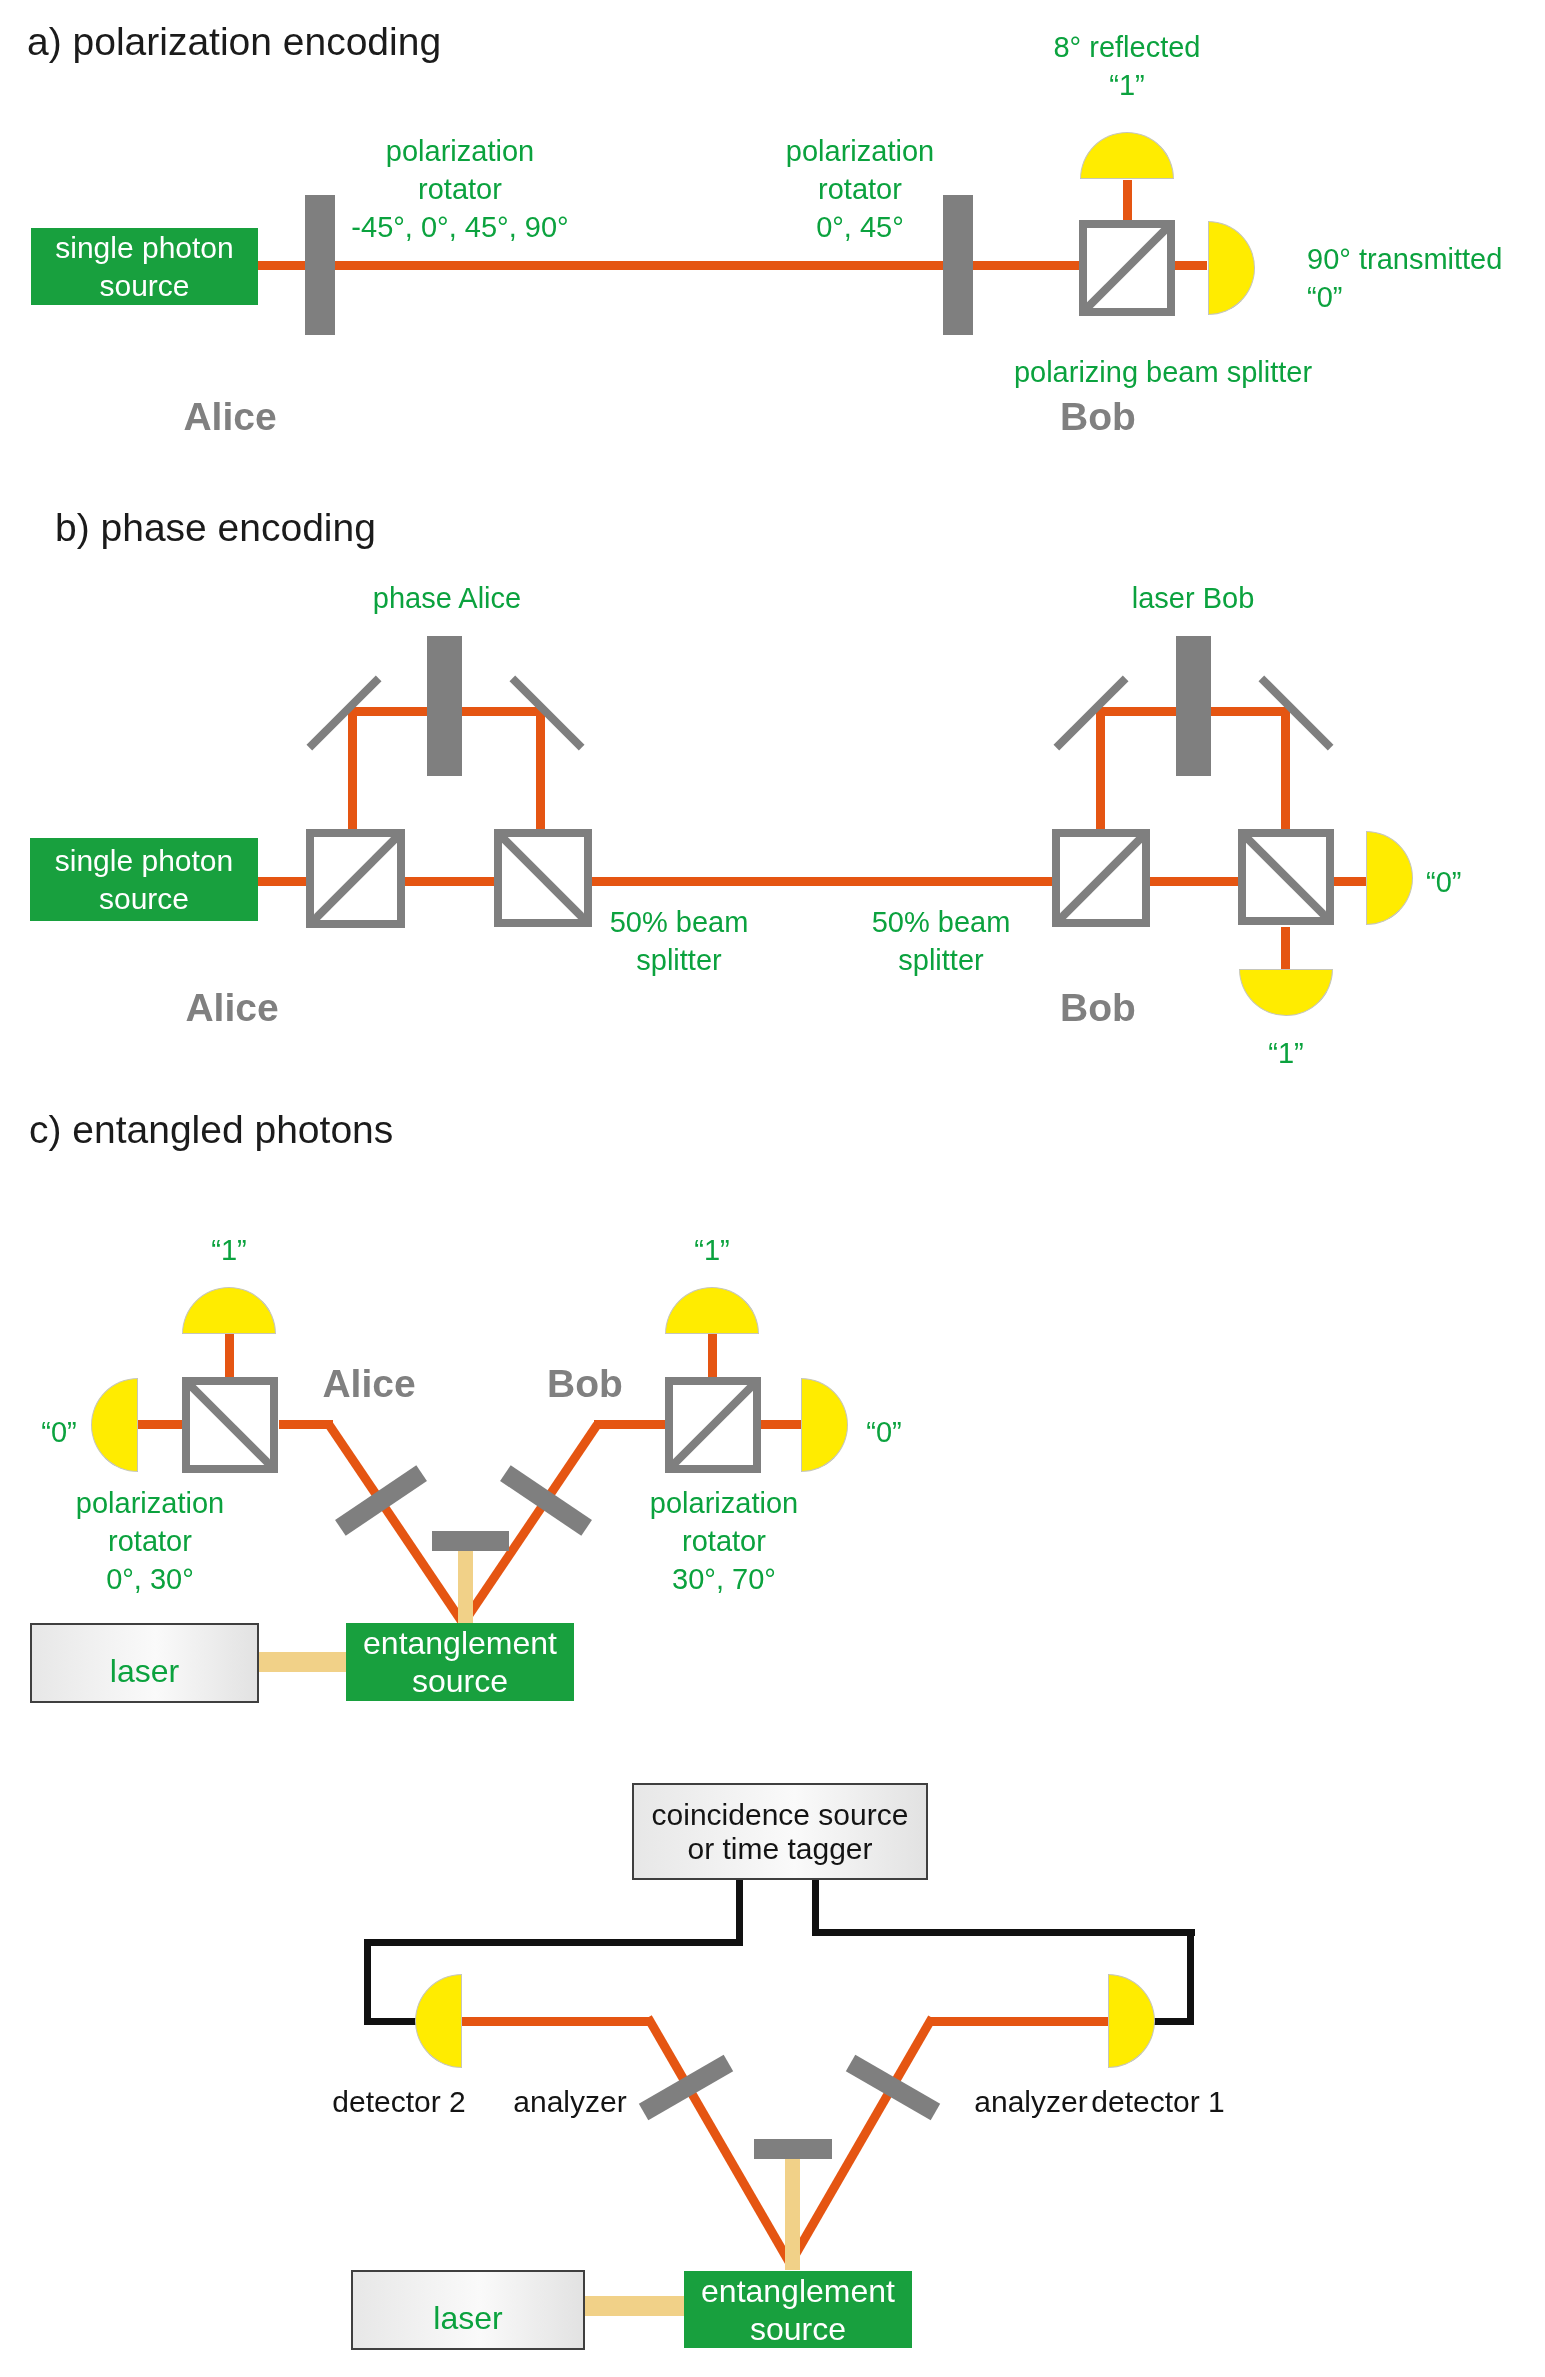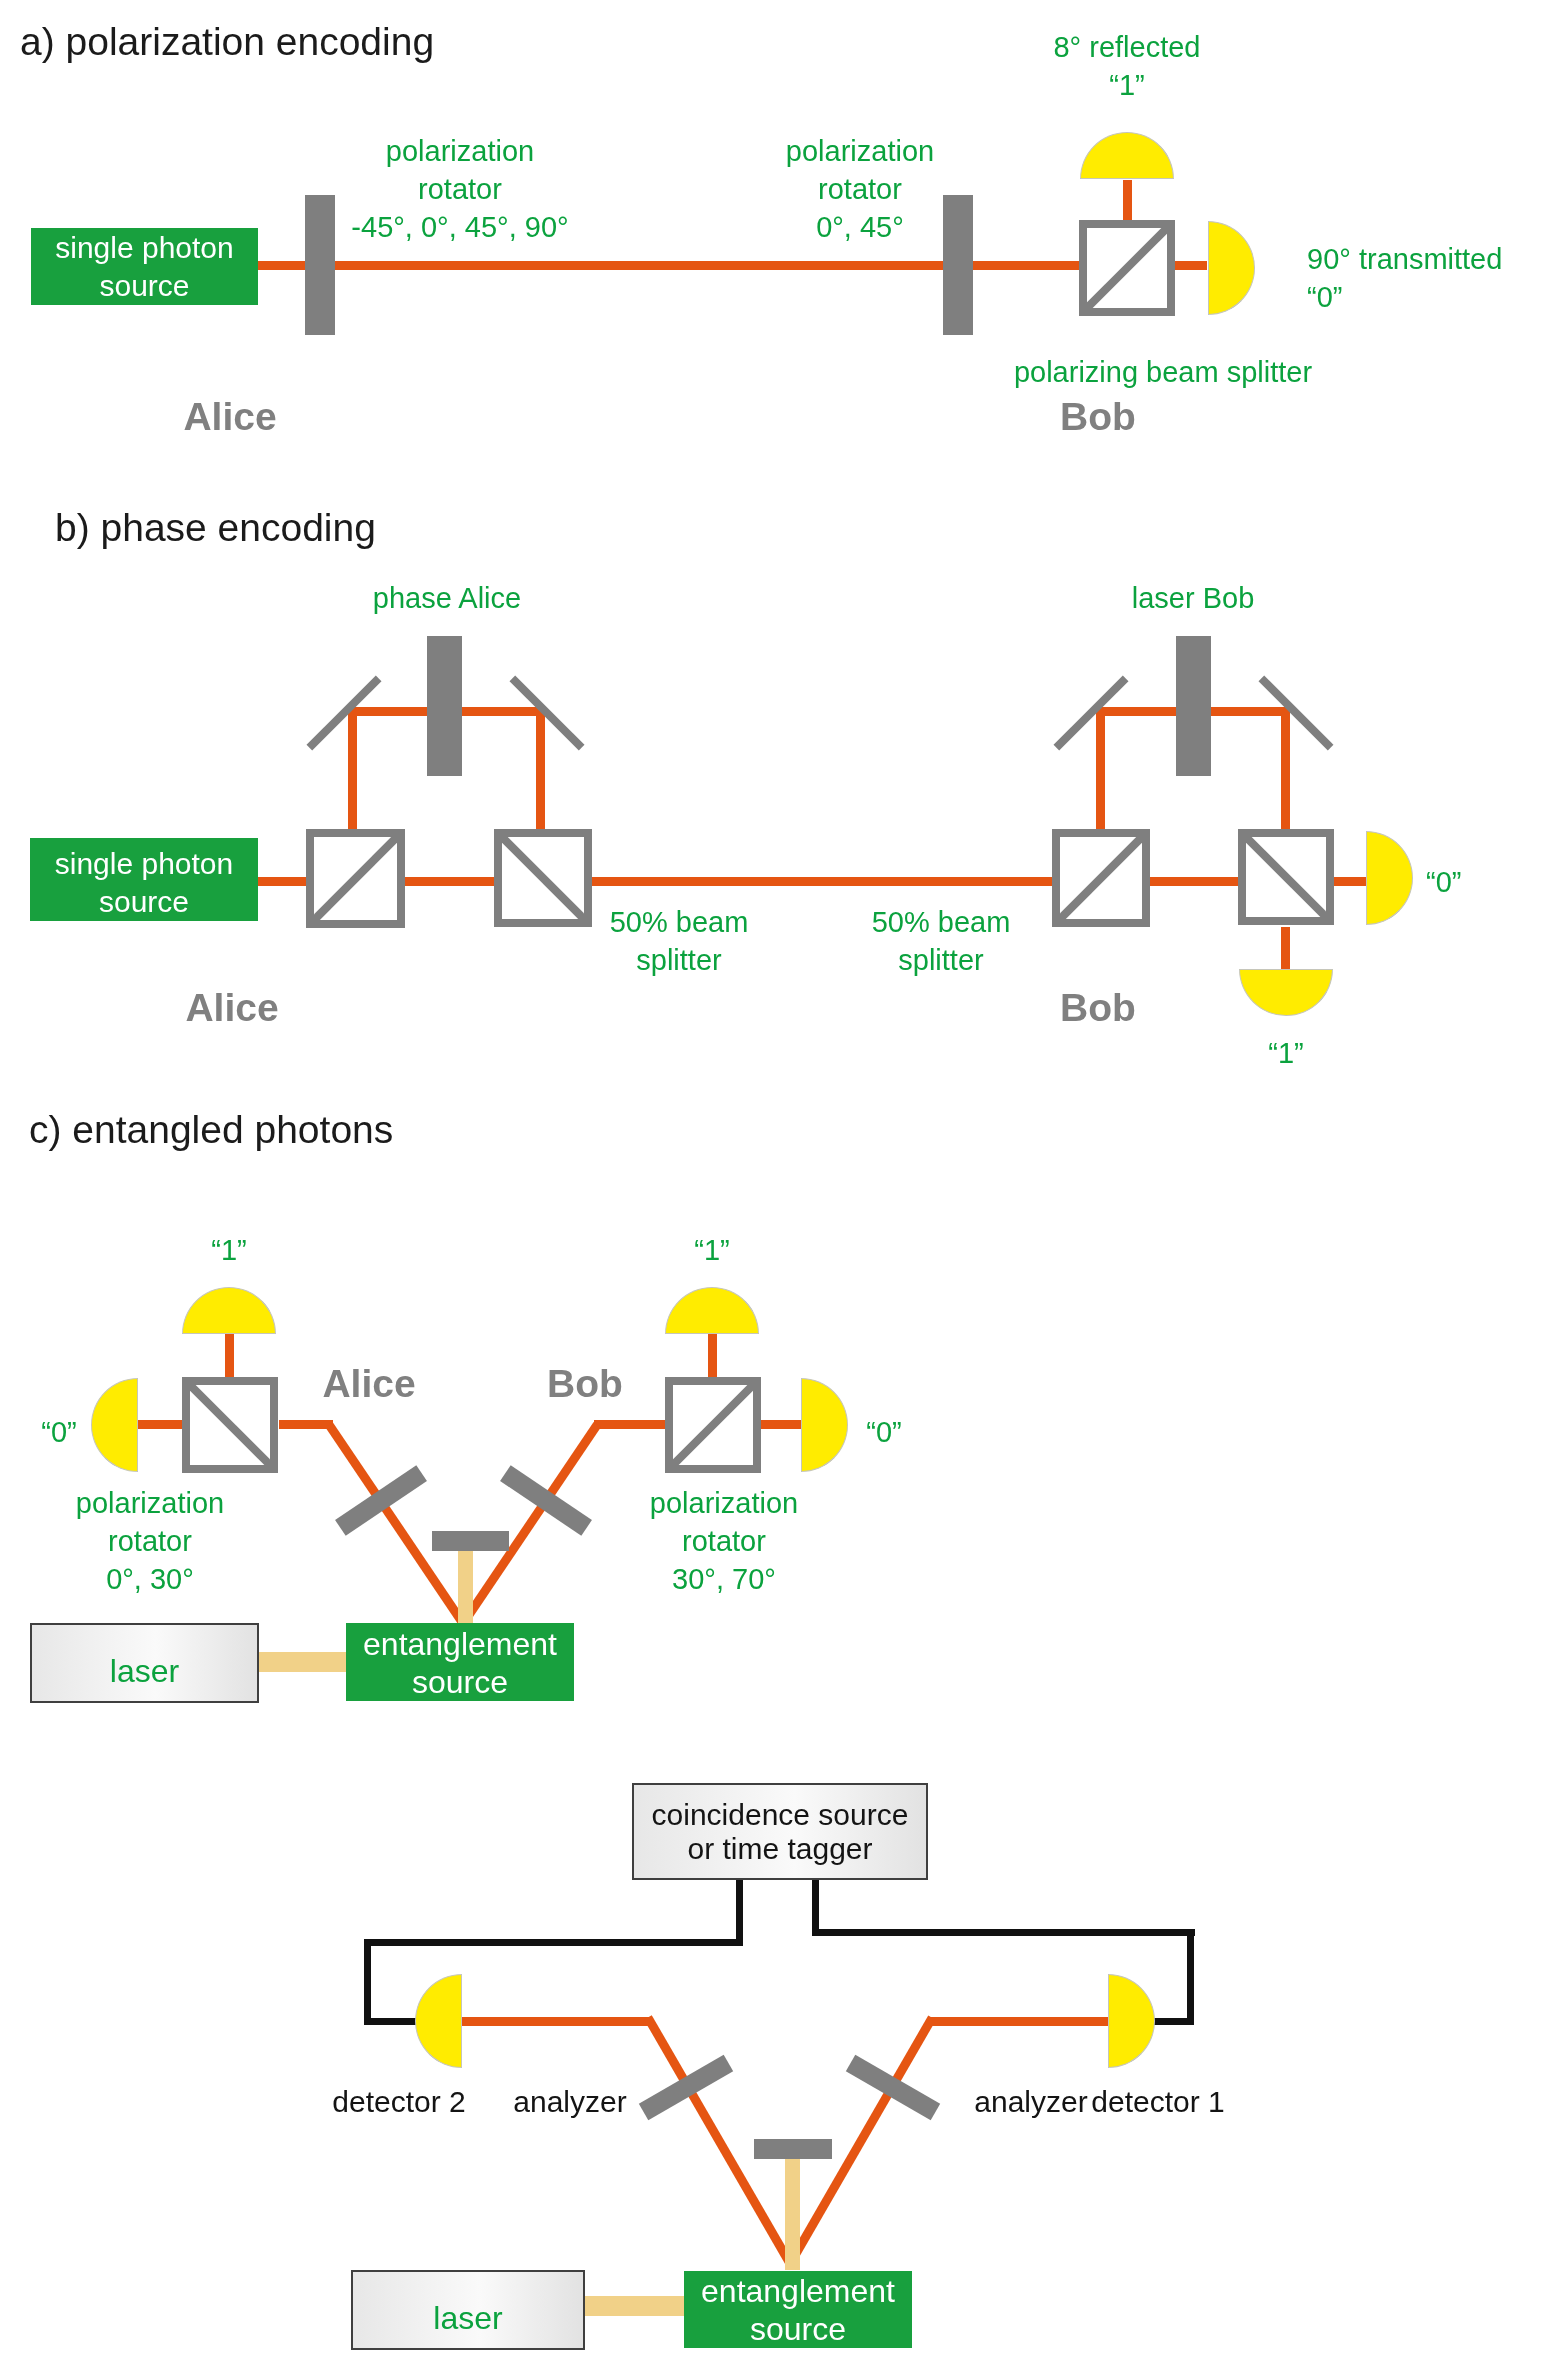--- a/index.html
+++ b/index.html
@@ -16,30 +16,30 @@
   .dome { background:var(--yellow,#FFEC00); border:1.4px solid var(--dome_border,#C6C6BA); }
   .curve-up    { border-radius:47px 47px 0 0; }
   .curve-down  { border-radius:0 0 47px 47px; }
   .curve-right { border-radius:0 47px 47px 0; }
   .curve-left  { border-radius:47px 0 0 47px; }
   .glabel { color:var(--green_text,#0BA23E); font-size:29px; line-height:38px; text-align:center; white-space:nowrap; }
   .klabel { color:var(--black_text,#141414); font-size:30px; line-height:34px; text-align:center; white-space:nowrap; }
   .cx { transform:translateX(-50%); }
   .name { color:var(--gray_text,#808080); font-weight:bold; font-size:39px; white-space:nowrap; }
   .title { color:#1b1b1b; font-size:39px; white-space:nowrap; }
-  .gbox { background:var(--green,#18A03E); color:#fff; display:flex; flex-direction:column; justify-content:flex-end; align-items:center; font-size:30px; line-height:38px; text-align:center; }
+  .gbox { background:var(--green,#18A03E); color:#fff; display:flex; flex-direction:column; justify-content:center; align-items:center; font-size:30px; line-height:38px; text-align:center; }
   .iobox { background:linear-gradient(90deg,#e7e7e7 0%,#fafafa 55%,#e2e2e2 100%); border:2.2px solid #3f3f3f; display:flex; flex-direction:column; justify-content:center; align-items:center; }
   .iobox .laser-text { color:var(--green_text,#0BA23E); font-size:32px;margin-top:16px; }
 </style>
 </head>
 <body>
 
 <div id="canvas">
 
-  <div class="el title" style="left:20px; top:20px;">a) polarization encoding</div>
+  <div class="el title" style="left:27px; top:20px;">a) polarization encoding</div>
 
   <div class="el beam" style="left:258px; top:261px; width:949px; height:8.7px;"></div>
   <div class="el beam" style="left:1123px; top:180px; width:8.7px; height:41px;"></div>
 
   <div class="el gbox" style="left:31px; top:228px; width:227px; height:77px;">
     <div>single photon</div>
     <div>source</div>
   </div>
 
   <div class="el grayrect" style="left:305px; top:195px; width:30px; height:140px;"></div>

